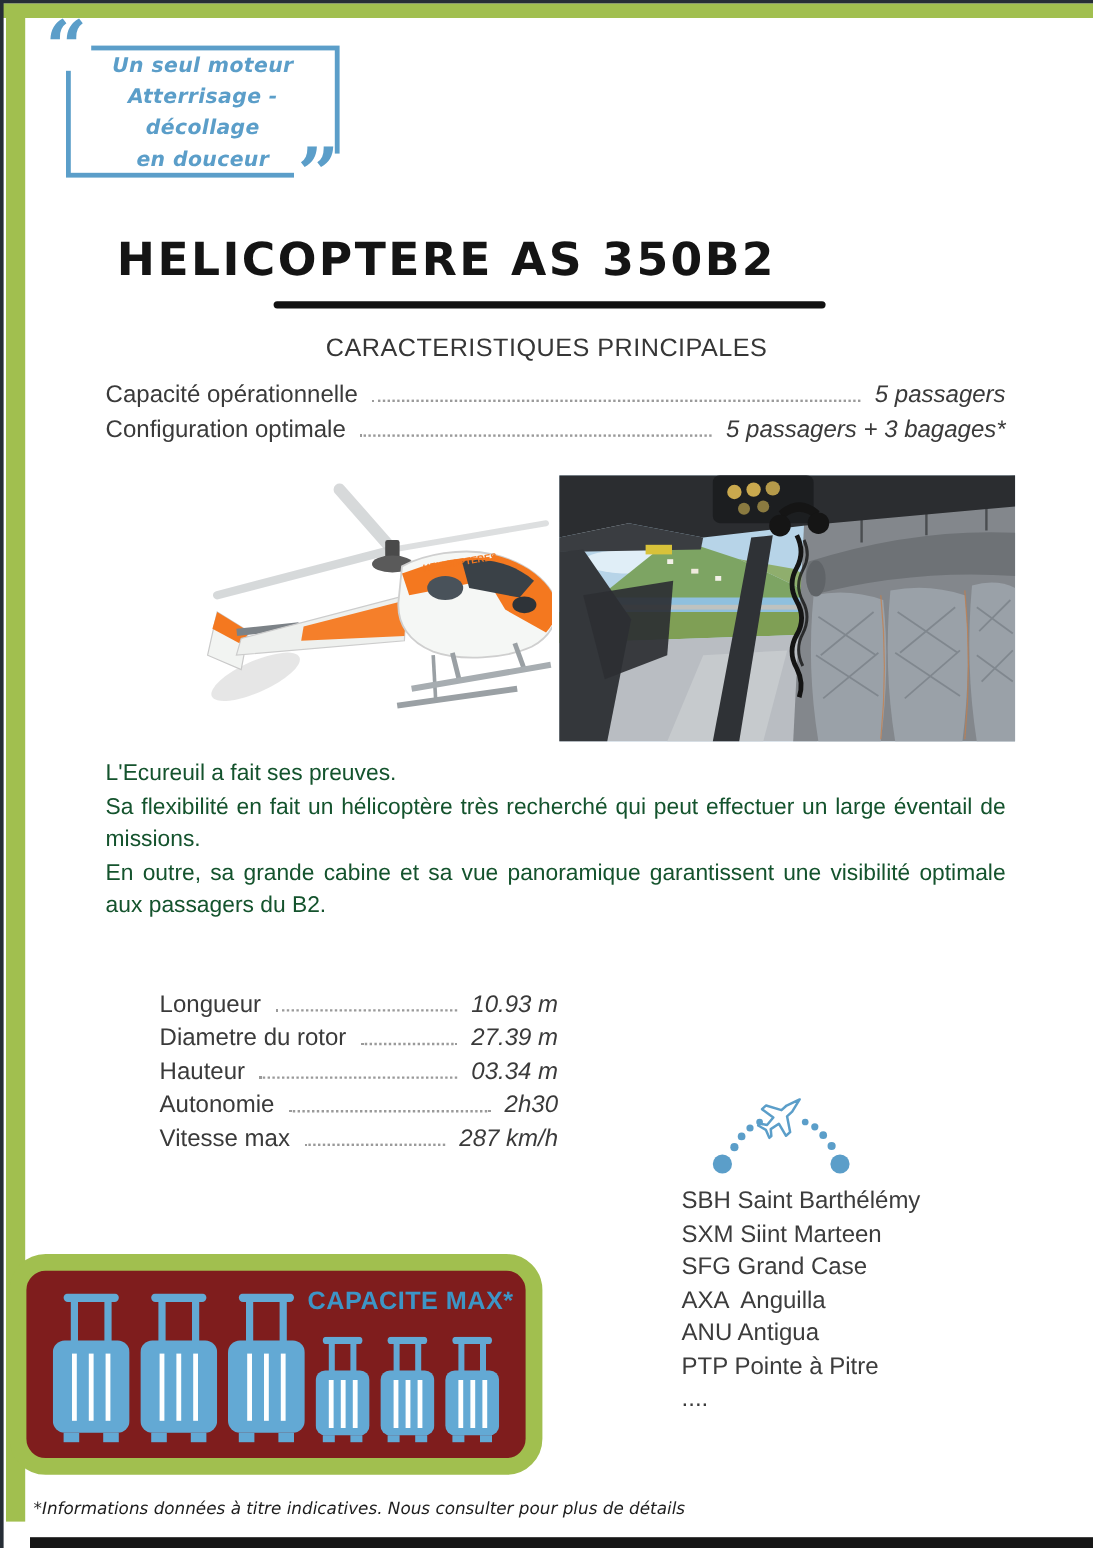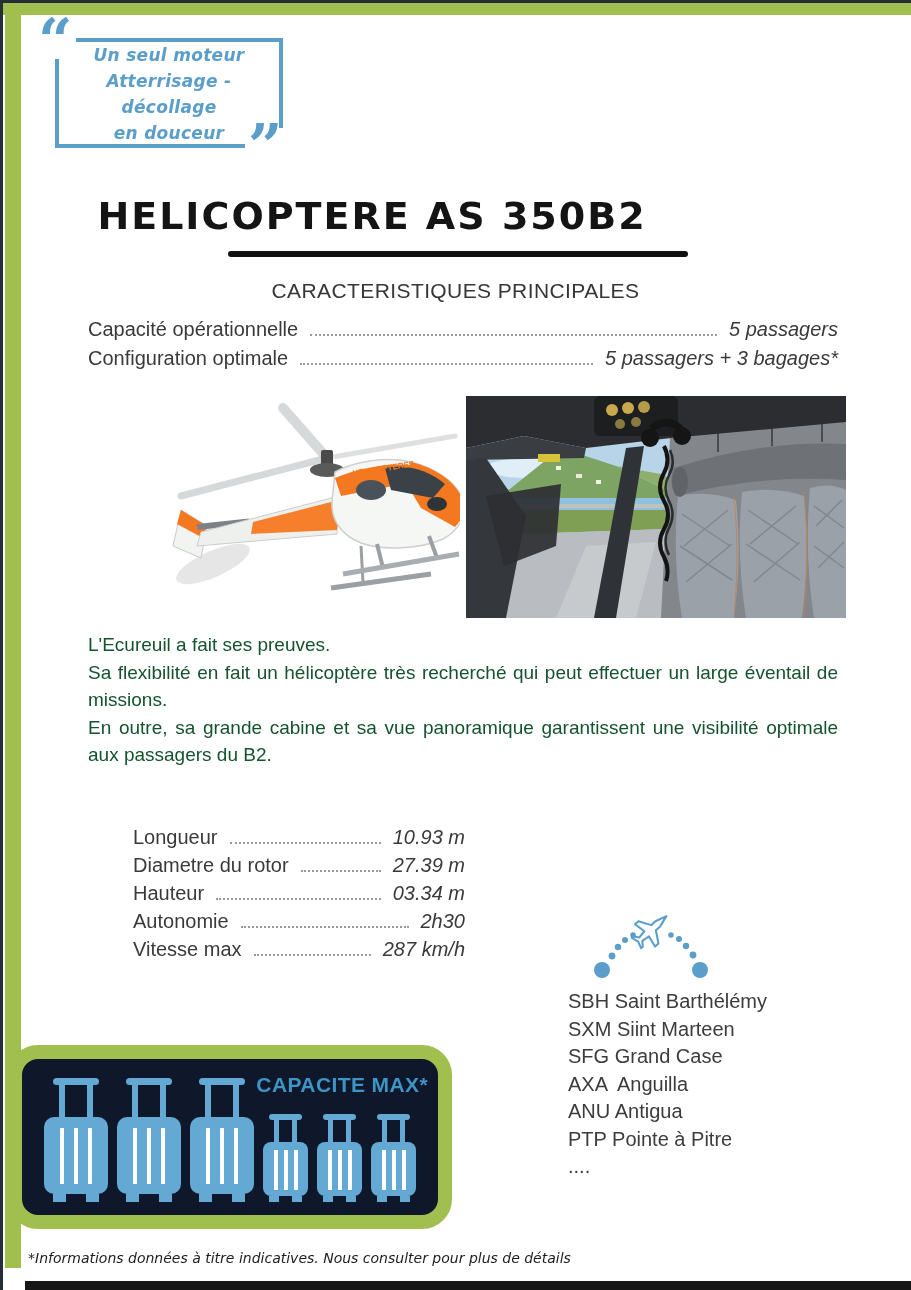--- a/index.html
+++ b/index.html
@@ -59,21 +59,21 @@
   .description{position:absolute;left:88px;top:631px;width:750px;}
   .description p{margin:0;font-size:19px;line-height:27.5px;text-align:justify;color:#14532d;}
 
   
   .route-icon{position:absolute;left:585px;top:908px;}
   .airports{position:absolute;left:568px;top:988px;font-size:20px;line-height:27.5px;color:#3c3c3c;}
   .airport-line{white-space:pre-wrap;}
 
   
   .capacity-box{position:absolute;left:8px;top:1045px;width:444px;height:184px;box-sizing:border-box;
-    border:14px solid #a1bf4f;border-radius:30px;background:#0f172a;}
+    border:14px solid #a1bf4f;border-radius:30px;background:#7f1d1d;}
   .capacity-title{position:absolute;right:10px;top:14px;font-weight:bold;font-size:21px;
     color:#3d95c6;letter-spacing:0.4px;}
   .luggage-row{position:absolute;left:22px;bottom:13px;display:flex;align-items:flex-end;gap:9px;}
   .luggage-row svg{display:block;}
 
   
   .footnote{position:absolute;left:28px;top:1250px;font-family:"DejaVu Sans", sans-serif;
     font-style:italic;font-size:14px;color:#1d1d1d;}
 </style>
 </head>

